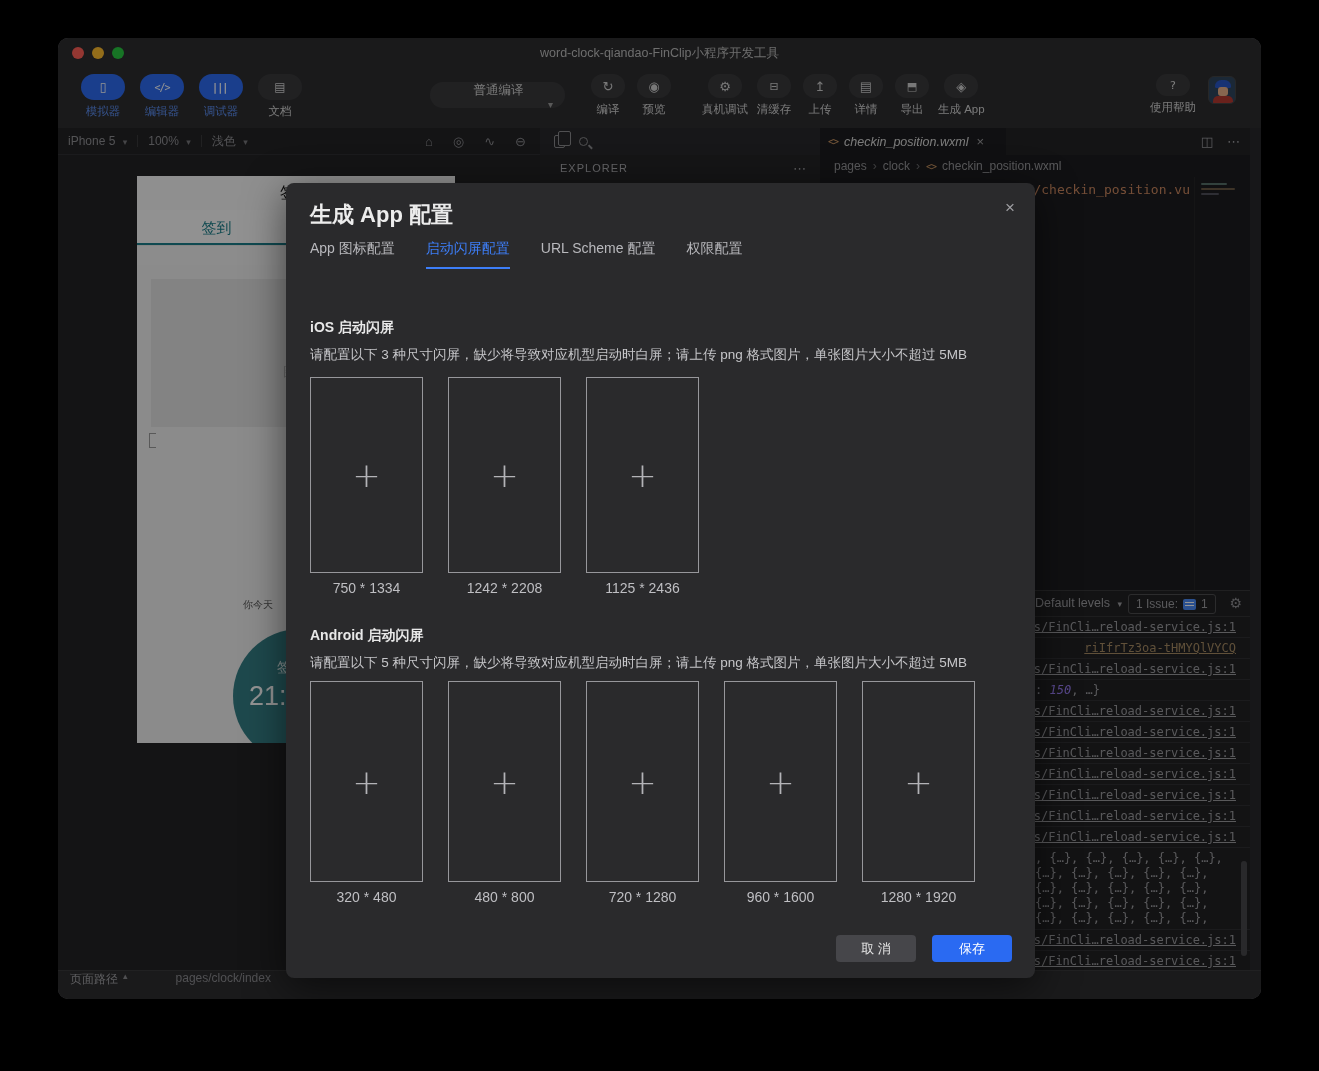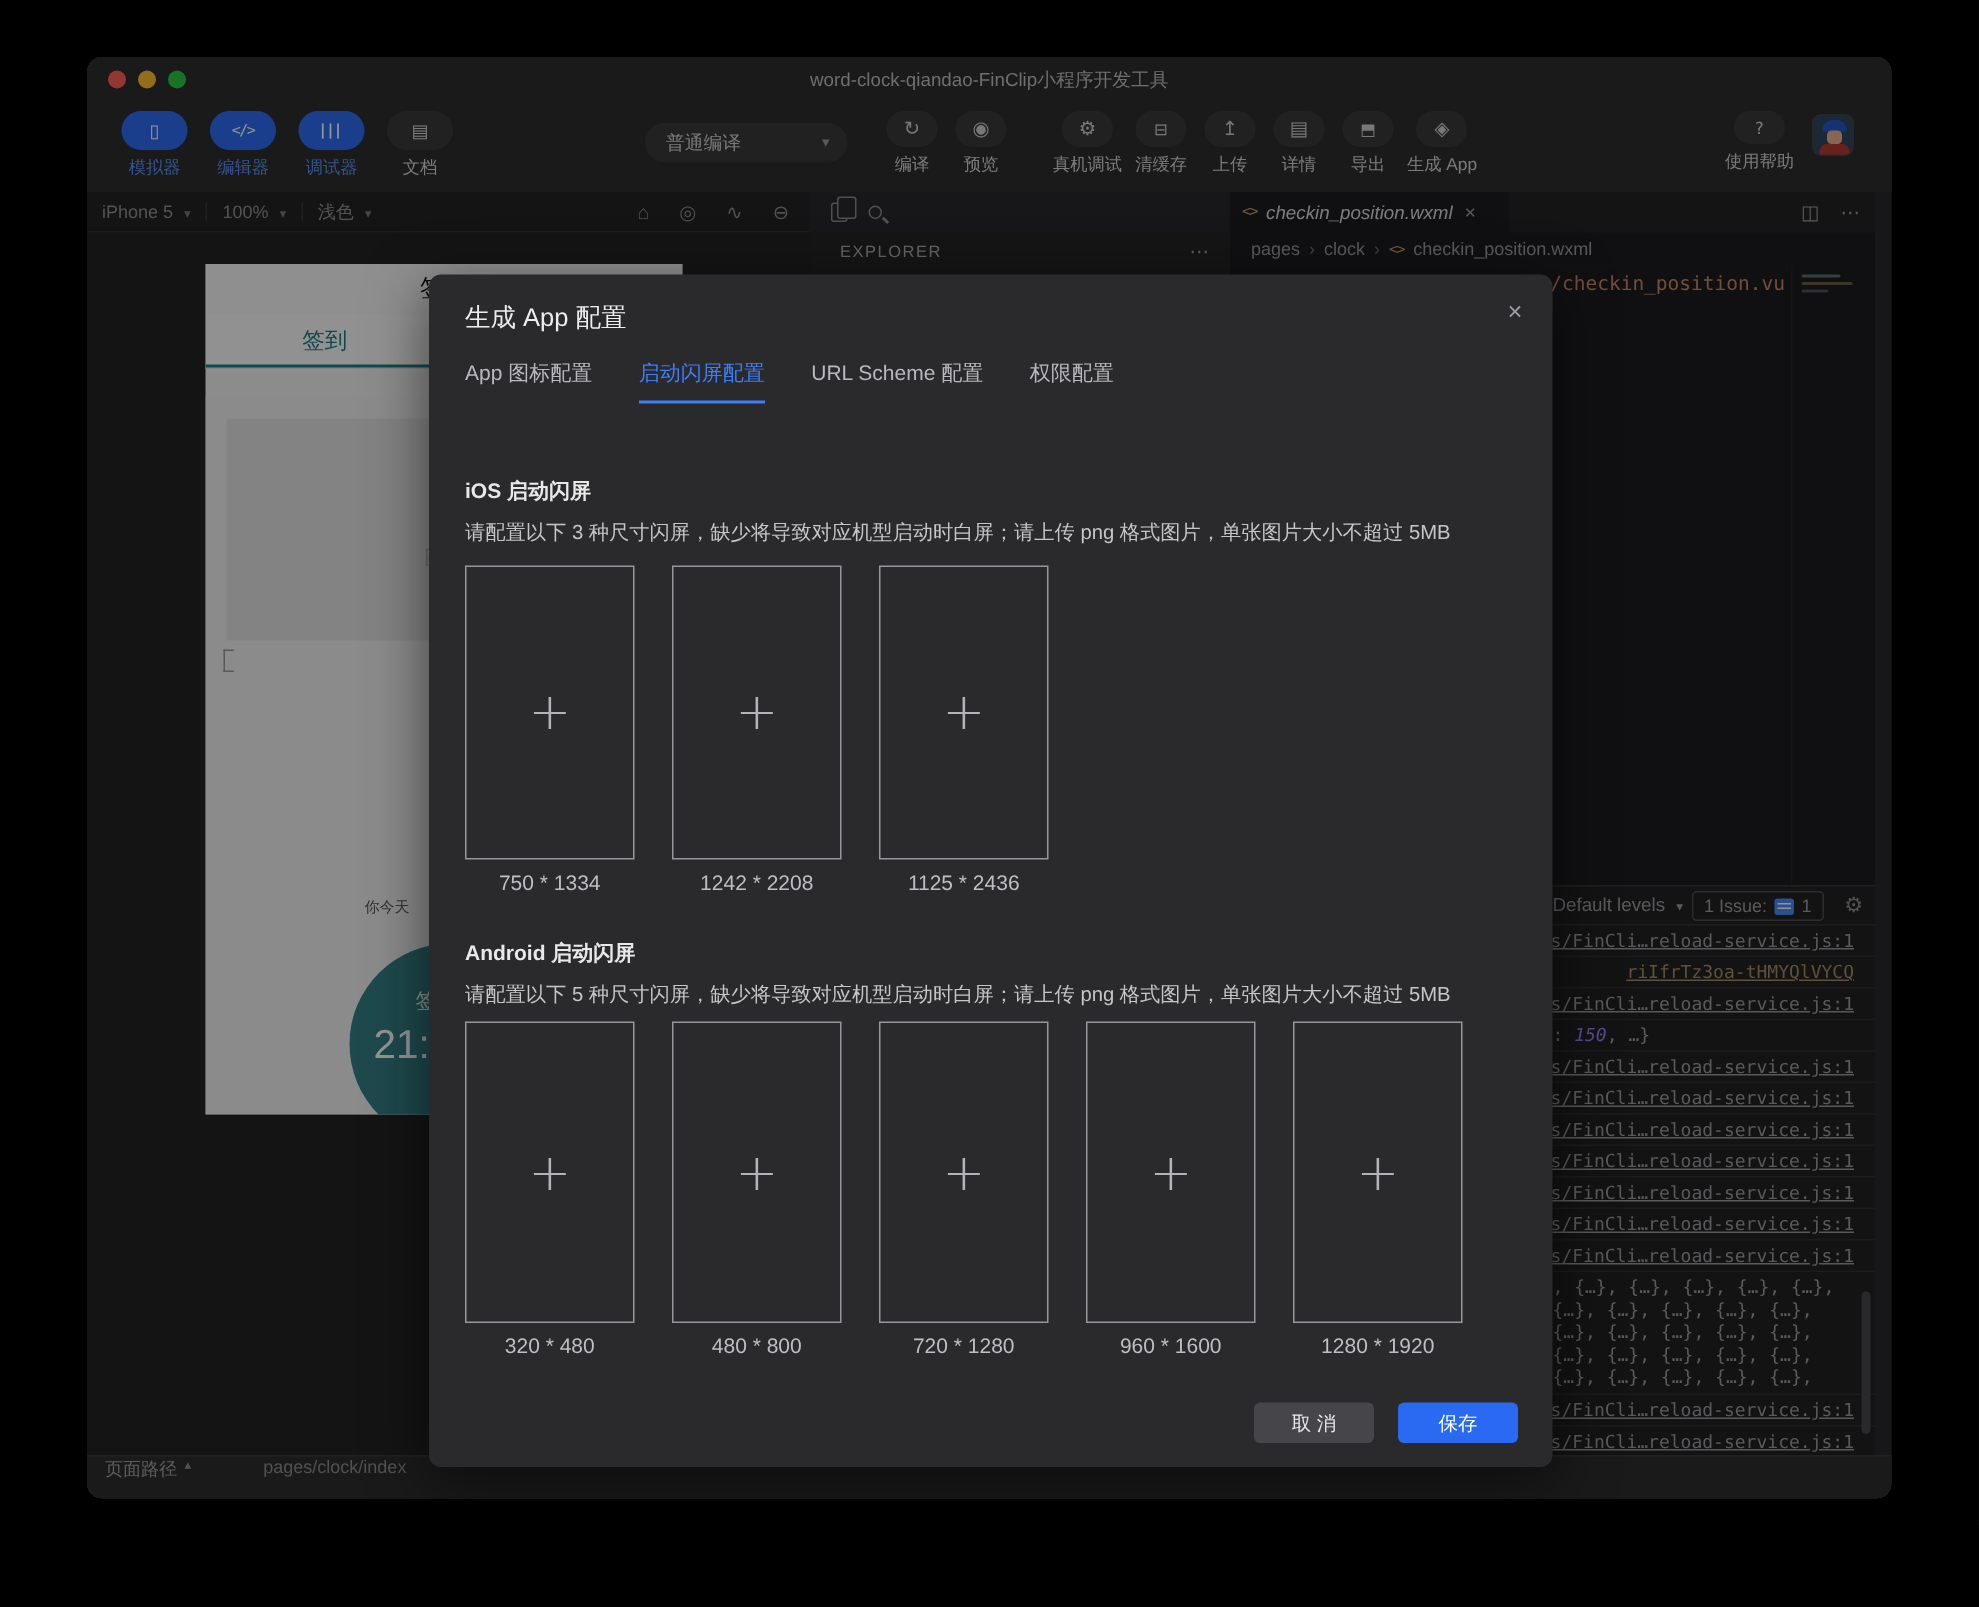--- a/index.html
+++ b/index.html
@@ -24,21 +24,21 @@
     display:flex; align-items:center; justify-content:center; color:#d8d8d8; font-size:12px; }
   .t-btn.active .t-pill { background:#2e6cf2; color:#fff; }
   .t-lbl { margin-top:4px; font-size:11.5px; color:#d2d2d2; white-space:nowrap; }
   .t-btn.active .t-lbl { color:#5b8df0; }
   .gly { font-family:"DejaVu Sans",sans-serif; }
   .gly.code { font-family:"DejaVu Sans Mono",monospace; font-size:10px; letter-spacing:-1px; }
   .gly.sliders { font-size:10px; letter-spacing:1.5px; font-weight:bold; }
 
   .compile-select { position:absolute; left:372px; top:14px; width:135px; height:26px;
     background:#3a3a3c; border-radius:13px; color:#d0d0d0; font-size:12.5px;
-    display:flex; align-items:center; padding:0 12px 0 14px; cursor:pointer; }
+    display:flex; align-items:center; padding:0 12px 0 14px; cursor:pointer;flex-direction:column; }
   .compile-select .chev { margin-left:auto; color:#9a9a9a; font-size:10px; }
 
   .t-actions { position:absolute; left:527px; top:6px; display:flex; }
   .t-act { min-width:46px; text-align:center; cursor:pointer; padding:0 3px; }
   .t-act .t-pill { width:34px; height:24px; border-radius:12px; font-size:13px; color:#cfcfcf; }
   .gap-lg { margin-left:22px; }
 
   .t-help { position:absolute; left:1092px; top:6px; text-align:center; cursor:pointer; }
   .t-help .t-pill { width:34px; height:22px; border-radius:11px; font-size:11px; }
   .avatar { position:absolute; left:1150px; top:8px; width:28px; height:28px; border-radius:6px;
@@ -138,21 +138,21 @@
   .statusbar { position:absolute; left:0; bottom:0; right:0; height:29px; background:#2e2e30;
     border-top:1px solid #3a3a3c; display:flex; align-items:flex-start; font-size:12px; }
   .sb-path-label { color:#a0a0a4; margin-left:12px; cursor:pointer; }
   .sb-caret { color:#8a8a8e; font-size:9px; margin-left:5px; }
   .sb-path { color:#8b8b8f; margin-left:48px; }
 
   
   .dim { position:absolute; inset:0; background:rgba(0,0,0,0.42); border-radius:10px; z-index:5; }
   .modal { position:absolute; left:228px; top:145px; width:749px; height:795px; background:#2a2a2c;
     border-radius:8px; z-index:10; box-shadow:0 10px 40px rgba(0,0,0,.55); }
-  .m-title { position:absolute; left:24px; top:17px; font-size:17px; font-weight:normal; color:#ececec; }
+  .m-title { position:absolute; left:24px; top:17px; font-size:22px; font-weight:bold; color:#ececec; }
   .m-close { position:absolute; right:20px; top:15px; font-size:17px; color:#9e9ea2; cursor:pointer; }
   .m-tabs { position:absolute; left:24px; top:57px; display:flex; gap:31px; font-size:14px; }
   .m-tab { color:#b9b9bd; padding-bottom:9px; cursor:pointer; white-space:nowrap; }
   .m-tab.active { color:#3d7ef8; border-bottom:2px solid #3d7ef8; }
   .m-desc { position:absolute; left:24px; top:99px; font-size:13.5px; color:#c6c6c9; white-space:nowrap; }
   .m-link { color:#3d7ef8; cursor:pointer; }
   .sec-title { position:absolute; left:24px; font-size:14px; font-weight:bold; color:#e8e8e8; }
   .sec-hint { position:absolute; left:24px; font-size:13.5px; color:#c6c6c9; white-space:nowrap; }
   .up-grid { position:absolute; left:24px; display:flex; gap:25px; }
   .up-cell { width:113px; }

